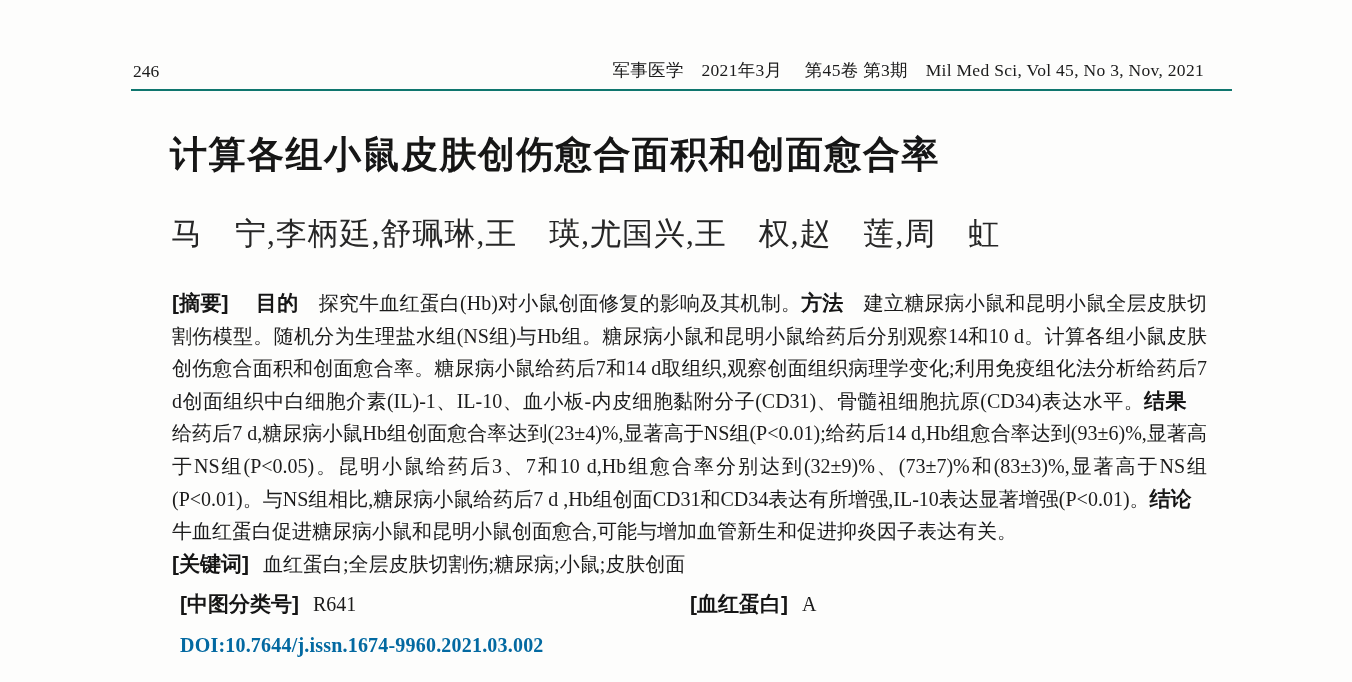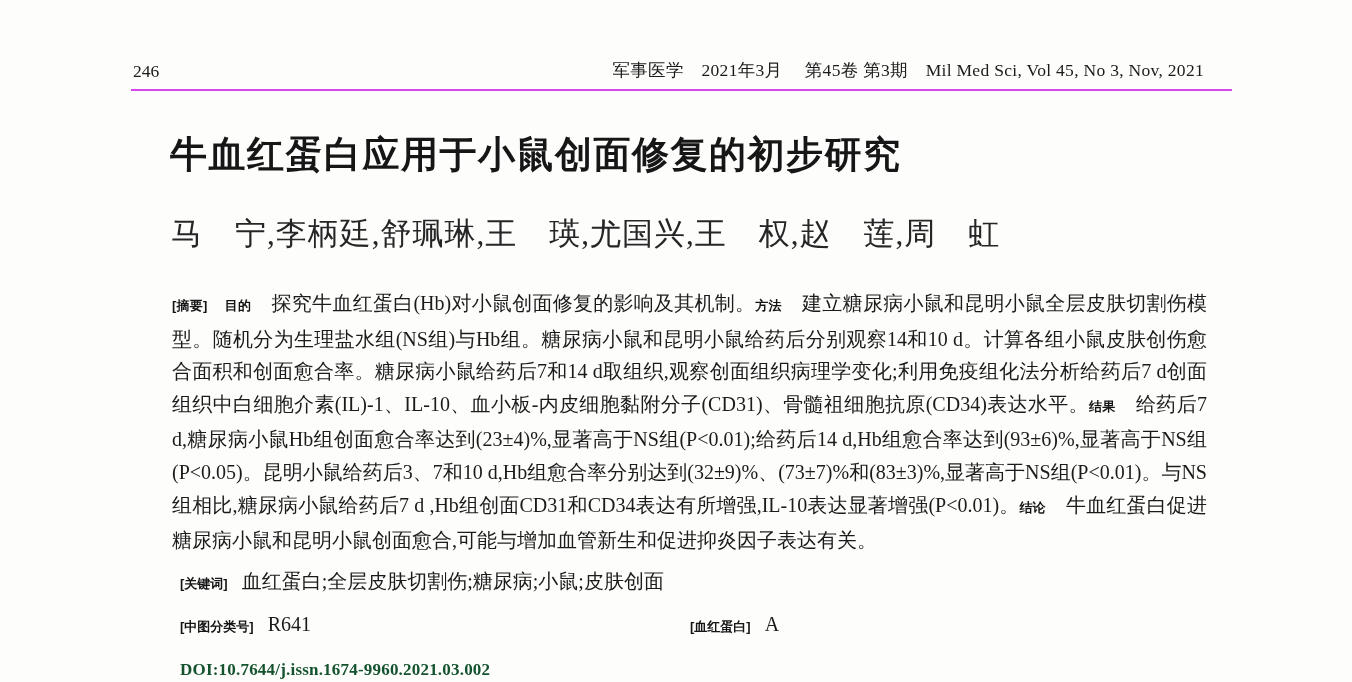--- a/index.html
+++ b/index.html
@@ -16,21 +16,21 @@
   
   .page-header {
     position: absolute;
     left: 131px;
     top: 58px;
     width: 1101px;
     display: flex;
     justify-content: space-between;
     align-items: flex-end;
     font-size: 17.5px;
-    border-bottom: 2px solid #d946ef;
+    border-bottom: 2px solid #0f766e;
     padding-bottom: 7px;
   }
   .page-header .pageno { padding-left: 2px; }
   .page-header .citation { letter-spacing: 0.3px; padding-right: 28px; }
 
   
   .article-title {
     position: absolute;
     left: 170px;
     top: 130px;
@@ -62,50 +62,50 @@
     line-height: 32.6px;
   }
   .abstract {
     margin: 0;
     text-align: justify;
     text-justify: inter-ideograph;
   }
   .b {
     font-family: "Liberation Sans", "DejaVu Sans", sans-serif;
     font-weight: 700;
-    font-size: 13px;
+    font-size: 21px;
     color: #151515;
   }
-  .kw-line { margin: 8px; }
+  .kw-line { margin: 0; }
   .meta-row {
     display: flex;
     margin: 8px;
   }
   .meta-col-left { width: 510px; flex: 0 0 510px; }
   .meta-col-right { flex: 1; }
   .label { margin-right: 14px; }
   .doi-text {
     font-family: "Liberation Serif", "DejaVu Serif", serif;
     font-weight: 700;
-    font-size: 17px;
+    font-size: 20px;
     letter-spacing: 0.2px;
-    color: #14532d;
+    color: #0369a1;
   }
 </style>
 </head>
 <body>
 
 <div class="page">
 
   <header class="page-header">
     <span class="pageno">246</span>
     <span class="citation">军事医学　2021年3月　 第45卷 第3期　Mil Med Sci, Vol 45, No 3, Nov, 2021</span>
   </header>
 
-  <h1 class="article-title">牛血红蛋白应用于小鼠创面修复的初步研究</h1>
+  <h1 class="article-title">计算各组小鼠皮肤创伤愈合面积和创面愈合率</h1>
 
   <div class="authors">马　宁,李柄廷,舒珮琳,王　瑛,尤国兴,王　权,赵　莲,周　虹</div>
 
   <div class="front-matter">
 
     <p class="abstract"><span class="b">[摘要]　 目的</span><span>　探究牛血红蛋白(Hb)对小鼠创面修复的影响及其机制。</span><span class="b">方法</span><span>　建立糖尿病小鼠和昆明小鼠全层皮肤切割伤模型。随机分为生理盐水组(NS组)与Hb组。糖尿病小鼠和昆明小鼠给药后分别观察14和10 d。计算各组小鼠皮肤创伤愈合面积和创面愈合率。糖尿病小鼠给药后7和14 d取组织,观察创面组织病理学变化;利用免疫组化法分析给药后7 d创面组织中白细胞介素(IL)-1、IL-10、血小板-内皮细胞黏附分子(CD31)、骨髓祖细胞抗原(CD34)表达水平。</span><span class="b">结果</span><span>　给药后7 d,糖尿病小鼠Hb组创面愈合率达到(23±4)%,显著高于NS组(P&lt;0.01);给药后14 d,Hb组愈合率达到(93±6)%,显著高于NS组(P&lt;0.05)。昆明小鼠给药后3、7和10 d,Hb组愈合率分别达到(32±9)%、(73±7)%和(83±3)%,显著高于NS组(P&lt;0.01)。与NS组相比,糖尿病小鼠给药后7 d ,Hb组创面CD31和CD34表达有所增强,IL-10表达显著增强(P&lt;0.01)。</span><span class="b">结论</span><span>　牛血红蛋白促进糖尿病小鼠和昆明小鼠创面愈合,可能与增加血管新生和促进抑炎因子表达有关。</span></p>
 
     <p class="kw-line"><span class="b label">[关键词]</span><span>血红蛋白;全层皮肤切割伤;糖尿病;小鼠;皮肤创面</span></p>
 
     <div class="meta-row">

